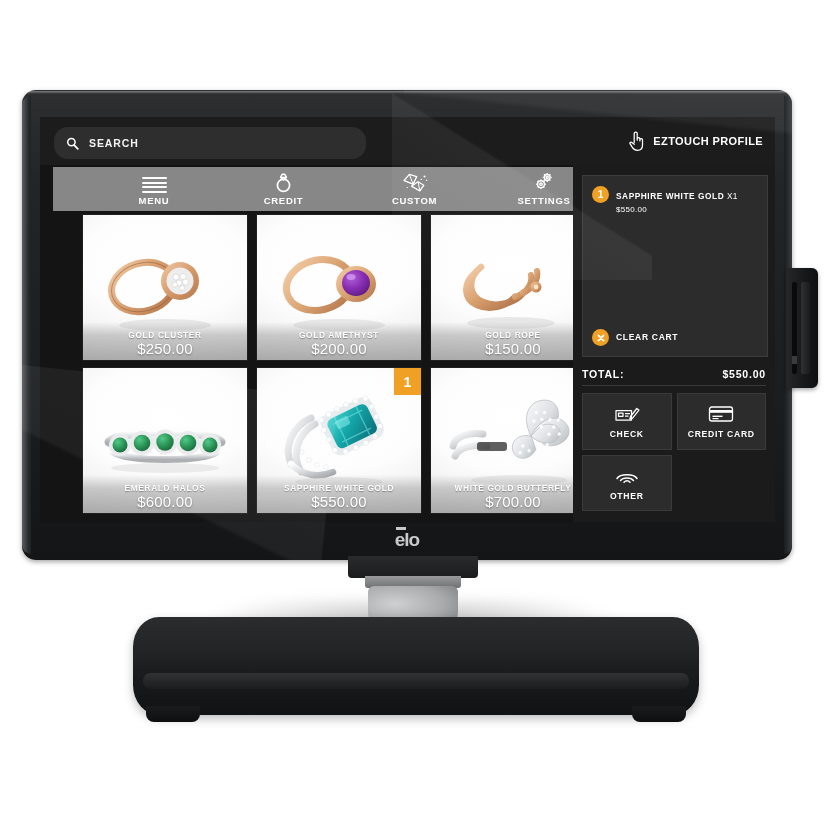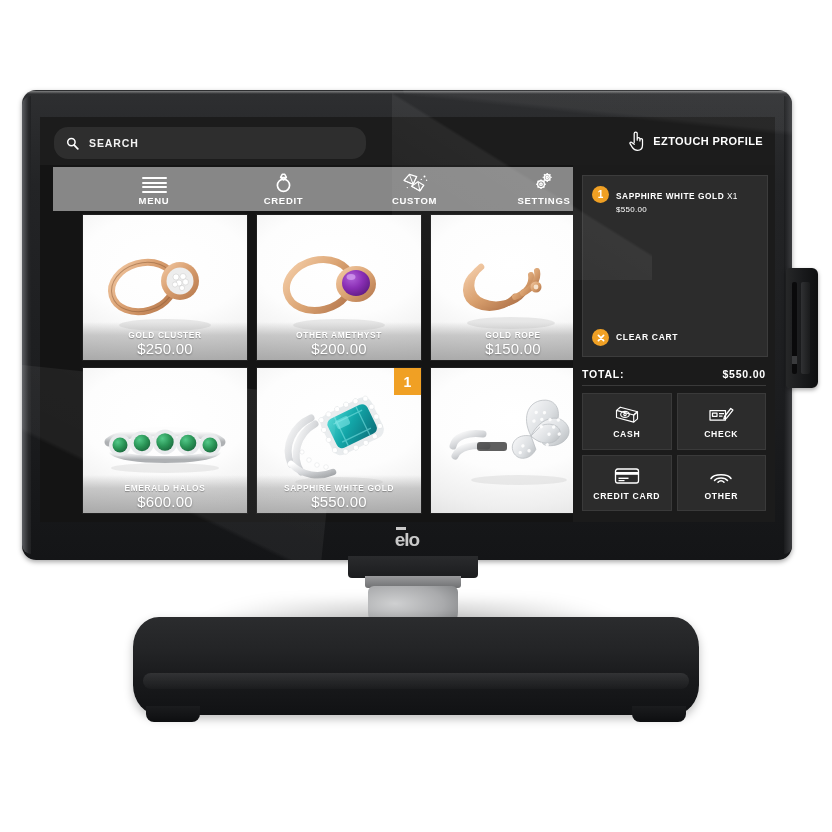--- a/index.html
+++ b/index.html
@@ -414,21 +414,21 @@
               </radialGradient>
             </defs>
             <ellipse cx="62" cy="70" rx="33" ry="25" fill="none" stroke="url(#rg2)" stroke-width="7" transform="rotate(-14 62 70)"></ellipse>
             <ellipse cx="99" cy="69" rx="20" ry="18" fill="url(#rg2)"></ellipse>
             <ellipse cx="99" cy="68" rx="14" ry="13" fill="url(#am)"></ellipse>
             <ellipse cx="94" cy="62" rx="4.5" ry="3" fill="#d49ff0" opacity=".75"></ellipse>
             <ellipse cx="82" cy="110" rx="46" ry="6" fill="#cfcfcf" opacity=".45"></ellipse>
           </svg>
         </div>
         <div class="caption">
-          <span class="cname">OTHER AMETHYST</span>
+          <span class="cname">GOLD AMETHYST</span>
           <span class="cprice">$200.00</span>
         </div>
       </div>
 
       <div class="tile" style="left:348px;top:0">
         <div class="photo">
           <svg class="ringart" viewBox="0 0 164 145">
             <defs>
               <linearGradient id="rg3" x1="0" y1="0" x2="1" y2="1">
                 <stop offset="0" stop-color="#f2c9a4"></stop>
@@ -584,20 +584,24 @@
                   <circle cx="90" cy="76" r="1.7"></circle>
                   <circle cx="86" cy="82" r="1.7"></circle>
                 <circle cx="95" cy="82" r="1.7"></circle>
                   <circle cx="108" cy="78" r="1.7"></circle>
                   <circle cx="114" cy="80" r="1.7"></circle>
               </g>
             </g>
             <ellipse cx="88" cy="112" rx="48" ry="5" fill="#cfcfcf" opacity=".4"></ellipse>
           </svg>
         </div>
+        <div class="caption">
+          <span class="cname">WHITE GOLD BUTTERFLY</span>
+          <span class="cprice">$700.00</span>
+        </div>
       </div>
     </div>
 
     <div id="rightpanel">
 
       <div id="cart-box">
         <div class="cart-line">
           <span class="badge-circle">1</span>
           <span>
             <span class="cart-item-name"><span>SAPPHIRE WHITE GOLD</span> <span class="x">X1</span></span>
@@ -615,34 +619,20 @@
         </div>
       </div>
 
       <div id="total-row">
         <span class="t-lbl">TOTAL:</span>
         <span class="t-val">$550.00</span>
       </div>
 
       <div id="pay-grid">
 
-        <div class="paybtn">
-          <span class="ico">
-            <svg width="26" height="19" viewBox="0 0 26 19">
-              <g fill="none" stroke="#fff" stroke-width="1.15" stroke-linejoin="round">
-                <path d="M2.5 5.4 6.3 2.2l17.2 4.6-3.8 3.2z"></path>
-                <path d="M2.5 5.4v7.1l17.2 4.6v-7.1"></path>
-                <path d="M19.7 10 23.5 6.8v7.1l-3.8 3.2"></path>
-                <ellipse cx="11" cy="9.4" rx="4.3" ry="3"></ellipse>
-                <circle cx="11" cy="9.4" r="1.2"></circle>
-              </g>
-            </svg>
-          </span>
-          <span class="lbl">CASH</span>
-        </div>
 
         <div class="paybtn">
           <span class="ico">
             <svg width="26" height="20" viewBox="0 0 26 20">
               <g fill="none" stroke="#fff" stroke-width="1.25" stroke-linejoin="round">
                 <path d="M2 6.5h15.5v9.5H2z"></path>
                 <path d="M4.5 9h4.5v3.3H4.5z"></path>
                 <path d="M11 9.5h5M11 12h3.5"></path>
                 <path d="m16.5 12.5 6.3-8 2.1 1.6-6.3 8-2.8 1z"></path>
               </g>

